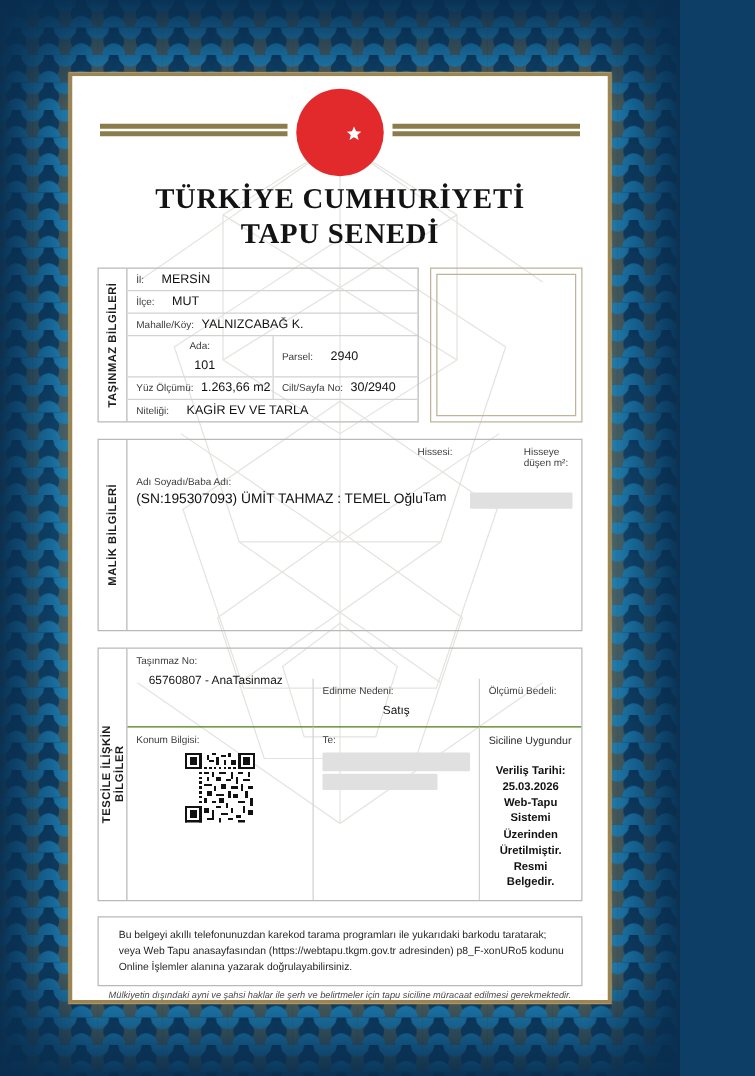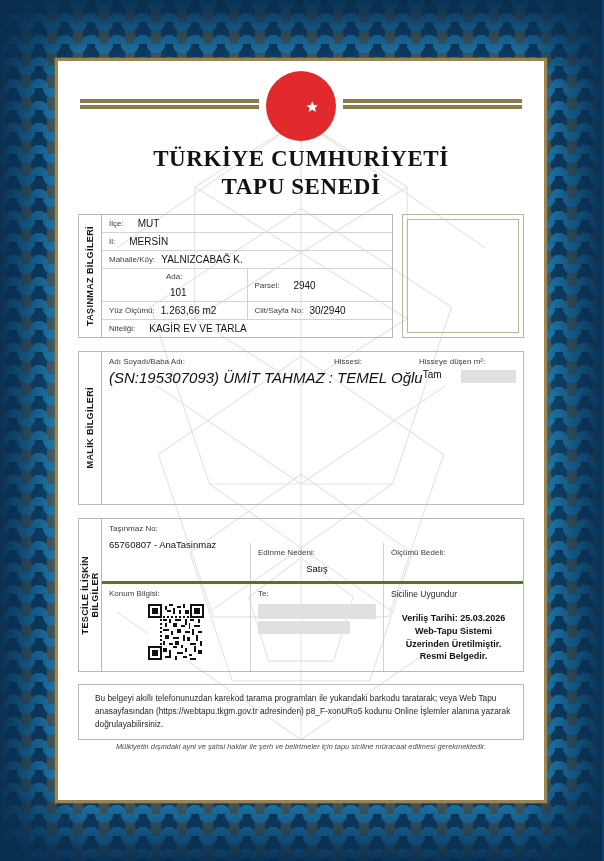--- a/index.html
+++ b/index.html
@@ -4,21 +4,21 @@
 <style>
   html,body{margin:0;padding:0;}
   body{
     width:604px;height:861px;overflow:hidden;
     font-family:"Liberation Sans", sans-serif;
     background:#0d3f66;
   }
 
   
   .page{
-    position:relative;width:602px;height:861px;overflow:hidden;
+    position:relative;width:544px;height:861px;overflow:hidden;
     background:#404040;
   }
   .pattern-layer{
     position:absolute;inset:0;
     background-color:#0b3a60;
     background-image:
       radial-gradient(circle at 0 0, rgba(35,150,210,.95) 0 9px, transparent 9.5px),
       radial-gradient(circle at 26px 0, rgba(35,150,210,.95) 0 9px, transparent 9.5px),
       radial-gradient(circle at 13px 22px, rgba(35,150,210,.95) 0 9px, transparent 9.5px),
       radial-gradient(circle at 13px 11px, rgba(13,63,102,.95) 0 8px, transparent 8.5px),
@@ -133,44 +133,44 @@
   .photo-box{
     flex:0 0 122px;margin-left:9px;
     border:1px solid #bdb49a;padding:4px;box-sizing:border-box;
     background:transparent;
   }
   .photo-inner{width:100%;height:100%;border:1px solid #bdb49a;box-sizing:border-box;}
 
   
   .owner-sec{min-height:152px;}
   .owner-head{display:flex;padding:5px 7px 0 7px;}
-  .oh-name{flex:0 0 225px;font-size:8px;color:#3c3c3c;}
+  .oh-name{flex:0 0 225px;font-size:8px;color:#3c3c3c;margin-top:24px;}
   .oh-share{flex:0 0 85px;font-size:8px;color:#3c3c3c;}
   .oh-m2{flex:1;font-size:8px;color:#3c3c3c;}
   .owner-line{display:flex;align-items:flex-start;padding:3px 7px 0 7px;}
-  .ol-name{flex:0 0 225px;font-size:15px;color:#111;white-space:nowrap;font-style:italic;}
+  .ol-name{flex:0 0 225px;font-size:11px;color:#111;white-space:nowrap;}
   .ol-share{flex:0 0 38px;font-size:10px;color:#111;}
   .redact{
     background:#e0e0e0;height:13px;border-radius:1px;
   }
   .redact.share{flex:1;max-width:165px;margin-top:1px;}
 
   
   .reg-top{display:flex;}
   .reg-cell{padding:5px 7px 7px 7px;box-sizing:border-box;}
   .reg-cell + .reg-cell{border-left:1px solid #d2d2d2;margin-top:24px;}
   .rc-1{flex:0 0 148px;}
   .rc-2{flex:0 0 133px;}
   .rc-3{flex:1;}
   .reg-lbl{font-size:8px;color:#3c3c3c;margin-bottom:6px;}
   .reg-val{font-size:9.5px;color:#111;}
-  .reg-val.ind{}
+  .reg-val.ind{margin-left:10px;}
   .reg-val.ctr{text-align:center;}
 
-  .reg-bot{display:flex;border-top:3px solid #4d7c0f;}
+  .reg-bot{display:flex;border-top:1px solid #4d7c0f;}
   .rb-1{flex:0 0 148px;padding:5px 7px 8px 7px;box-sizing:border-box;}
   .rb-2{flex:0 0 133px;padding:5px 7px 8px 7px;box-sizing:border-box;border-left:1px solid #d2d2d2;}
   .rb-3{flex:1;padding:5px 7px 8px 7px;box-sizing:border-box;border-left:1px solid #d2d2d2;}
   .qr-holder{display:flex;justify-content:center;margin-top:4px;}
   .redact.tel{height:15px;margin-top:3px;}
   .redact.tel2{height:13px;margin-top:2px;width:78%;}
   .conform{font-size:8.5px;color:#2a2a2a;margin-bottom:13px;}
   .conform-body{font-size:9px;color:#111;text-align:center;line-height:1.42;font-weight:bold;}
 
   
@@ -239,29 +239,29 @@
 
         <div class="prop-wrap">
           <div class="section">
             <div class="vlabel">
               <span>TAŞINMAZ BİLGİLERİ</span>
             </div>
             <div class="sec-body">
 
               <div class="trow">
                 <div class="cell grow">
+                  <span class="lbl">İl:</span>
+                  <span class="val ind">MERSİN</span>
+                </div>
+              </div>
+
+              <div class="trow">
+                <div class="cell grow">
                   <span class="lbl">İlçe:</span>
                   <span class="val ind">MUT</span>
-                </div>
-              </div>
-
-              <div class="trow">
-                <div class="cell grow">
-                  <span class="lbl">İl:</span>
-                  <span class="val ind">MERSİN</span>
                 </div>
               </div>
 
               <div class="trow">
                 <div class="cell grow">
                   <span class="lbl">Mahalle/Köy:</span>
                   <span class="val">YALNIZCABAĞ K.</span>
                 </div>
               </div>
 

